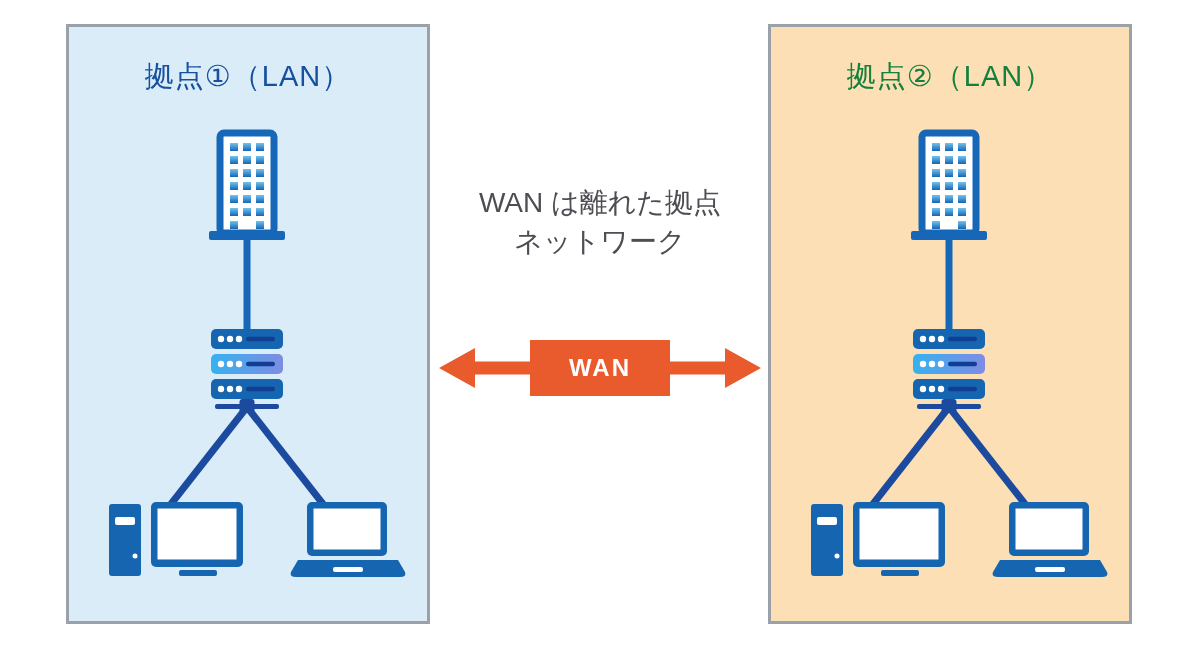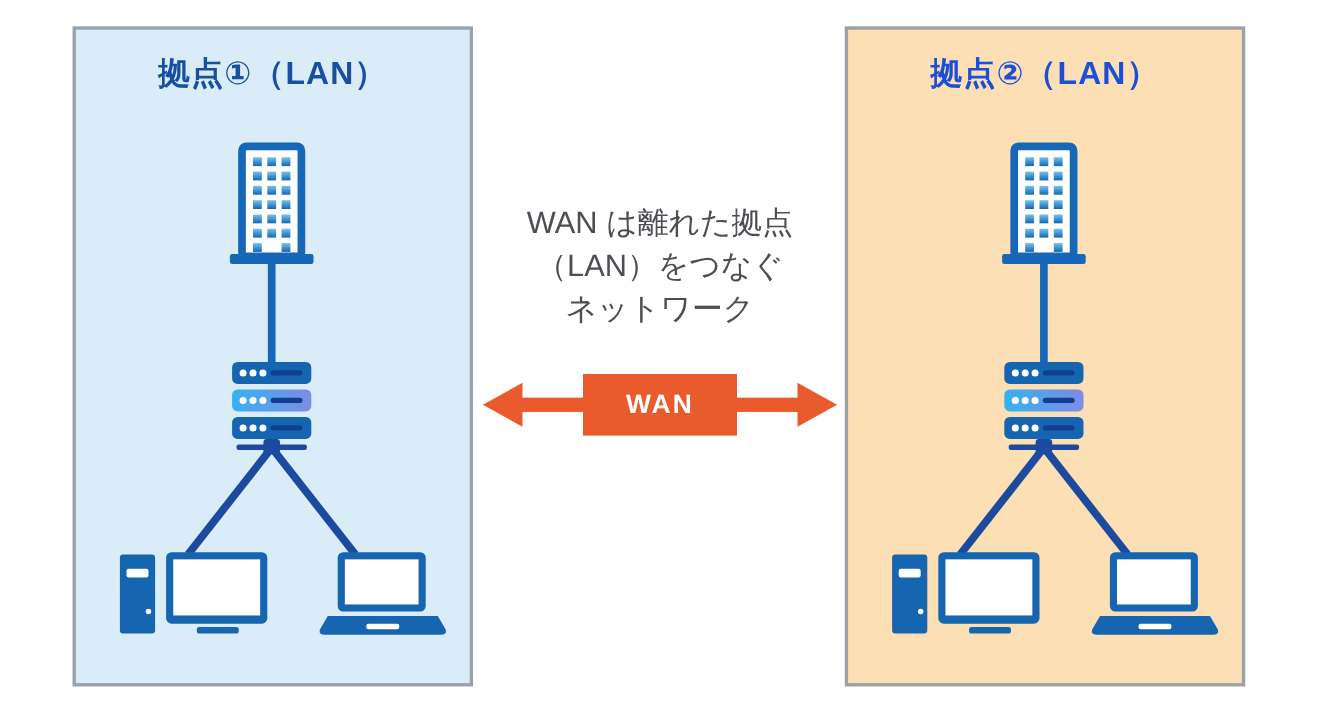--- a/index.html
+++ b/index.html
@@ -8,25 +8,25 @@
     background:#ffffff;
     font-family:"Liberation Sans","DejaVu Sans",sans-serif;
   }
   .panel{
     position:absolute;top:24px;width:364px;height:600px;
     border:3px solid #9ba1a8;box-sizing:border-box;
   }
   .panel-left{left:66px;background:#d9ecf8;}
   .panel-right{left:768px;background:#fcdfb4;}
   .site-title{
-    position:absolute;top:20px;left:0;width:100%;margin:0;
-    text-align:center;font-size:29px;font-weight:bold;letter-spacing:1px;
+    position:absolute;top:30px;left:0;width:100%;margin:0;
+    text-align:center;font-size:29px;font-weight:normal;letter-spacing:1px;
   }
   .panel-left .site-title{color:#17509e;}
-  .panel-right .site-title{color:#1d4ed8;}
+  .panel-right .site-title{color:#15803d;}
   .lan-svg{position:absolute;left:0;top:0;width:100%;height:100%;}
   .caption{
     position:absolute;left:436px;top:183px;width:328px;
     text-align:center;font-size:28px;font-weight:normal;color:#4d4d53;
     line-height:39px;
   }
   .wan-arrow{position:absolute;left:435px;top:337px;width:330px;height:62px;}
   .wan-arrow svg{position:absolute;left:0;top:0;}
   .wan-label{
     position:absolute;left:95px;top:3px;width:140px;height:56px;
@@ -215,21 +215,20 @@
       <rect x="238" y="475" width="80" height="54" rx="5" fill="#1565b0"></rect>
       <rect x="244.5" y="481.5" width="67" height="41" fill="#ffffff"></rect>
       <path d="M229 533 H329 L336 545 Q338 550 331 550 H227 Q220 550 222 545 Z" fill="#1565b0"></path>
       <rect x="264" y="540" width="30" height="5" rx="2" fill="#ffffff"></rect>
     </g>
   </svg>
 </section>
 
 <div class="caption">
   <div>WAN は離れた拠点</div>
-  <div>（LAN）をつなぐ</div>
   <div>ネットワーク</div>
 </div>
 
 <div class="wan-arrow">
   <svg width="330" height="62" viewBox="0 0 330 62">
     <g fill="#e95b2c">
       <rect x="30" y="24.5" width="270" height="13"></rect>
       <polygon points="4,31 40,11 40,51"></polygon>
       <polygon points="326,31 290,11 290,51"></polygon>
       <rect x="95" y="3" width="140" height="56"></rect>

